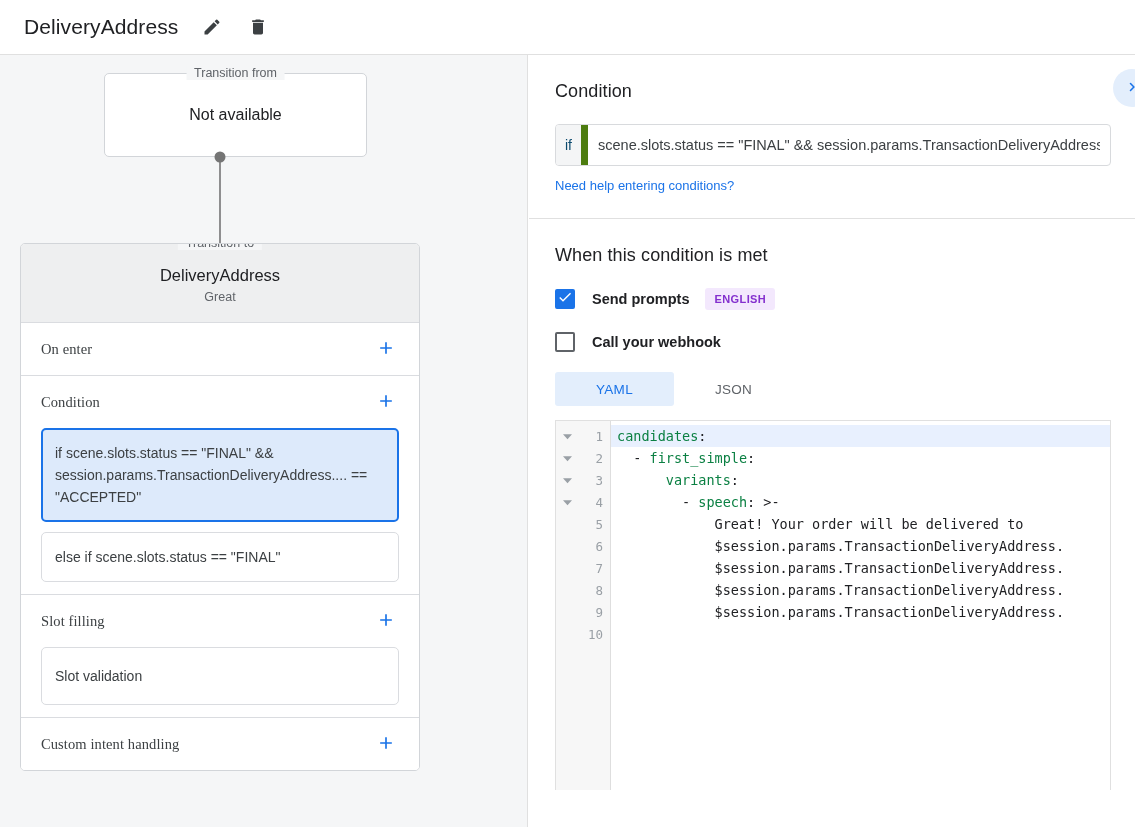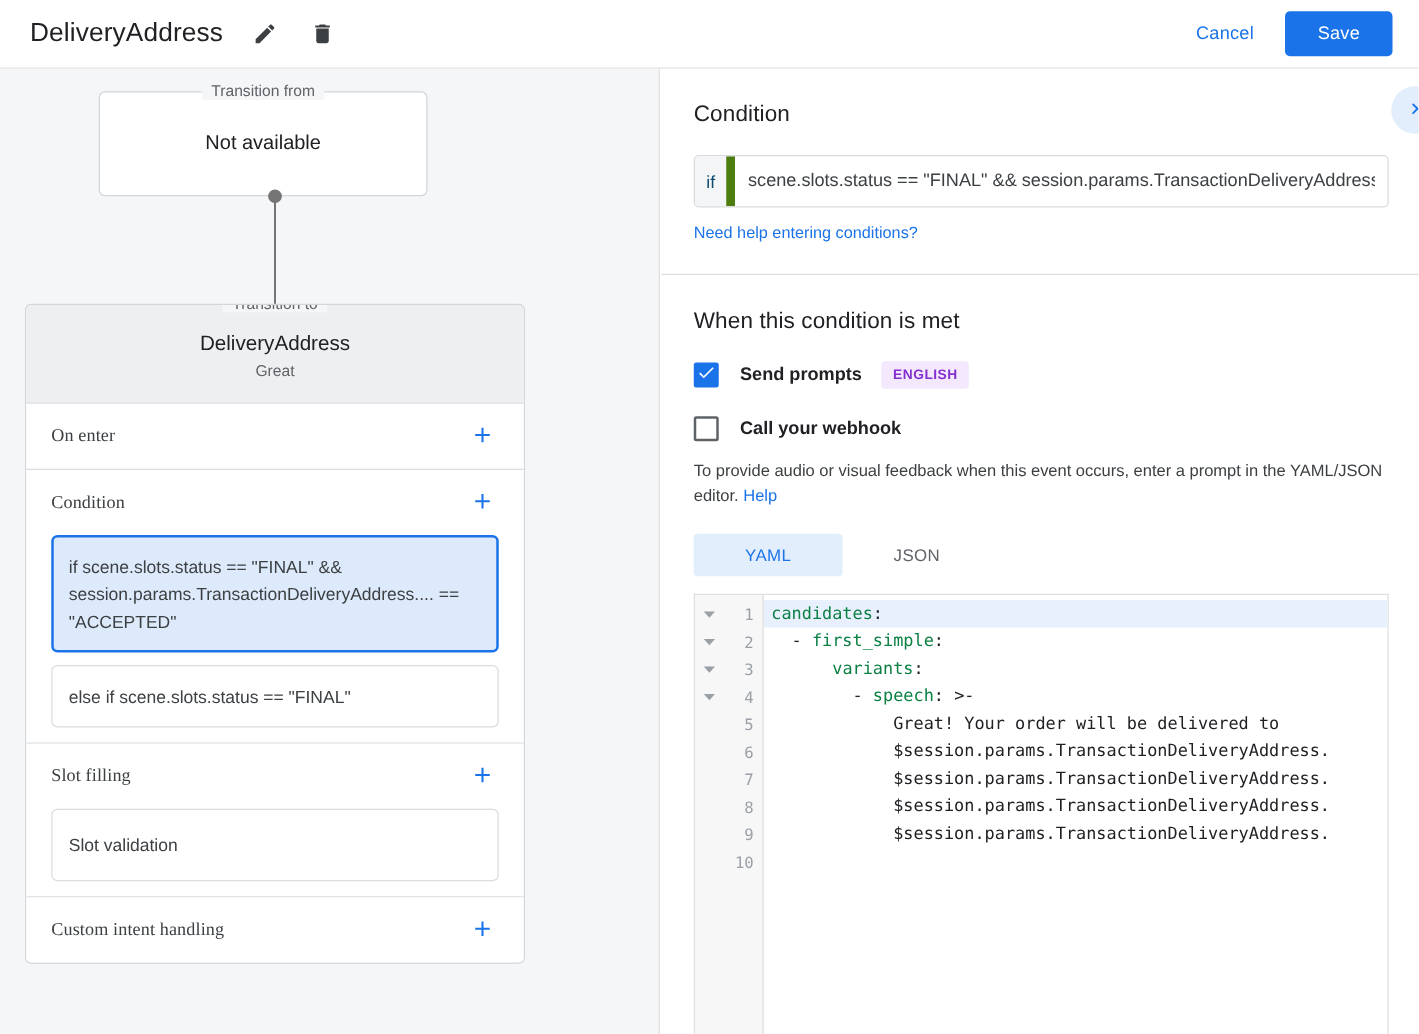--- a/index.html
+++ b/index.html
@@ -84,21 +84,21 @@
   .fieldset-legend {
     position: absolute; top: -8px; left: 50%;
     transform: translateX(-50%);
     background: #f5f6f7;
     padding: 0 8px;
     font-size: 12.5px;
     color: #5f6368;
     white-space: nowrap;
   }
   #transition-from-card {
-    position: absolute; left: 79px; top: 18px;
+    position: absolute; left: 104px; top: 18px;
     width: 263px; height: 84px;
     display: flex; align-items: center; justify-content: center;
   }
   .from-label {
     font-size: 16px; color: #202124;
   }
   .connector {
     position: absolute; left: 213px; top: 96px;
     width: 14px; height: 120px;
   }
@@ -311,24 +311,20 @@
   </button>
 
   <button class="icon-btn" id="delete-btn">
     <span>
       <svg width="20" height="20" viewBox="0 0 24 24" fill="#3c4043">
         <path d="M6 19c0 1.1.9 2 2 2h8c1.1 0 2-.9 2-2V7H6v12zM19 4h-3.5l-1-1h-5l-1 1H5v2h14V4z"></path>
       </svg>
     </span>
   </button>
 
-  <div class="topbar-right">
-    <button class="btn-cancel">Cancel</button>
-    <button class="btn-save">Save</button>
-  </div>
 </div>
 
 <div class="body-area">
 
   <div class="left-pane">
 
     <div class="fieldset-card" id="transition-from-card">
       <div class="fieldset-legend">Transition from</div>
       <div class="from-label">Not available</div>
     </div>
@@ -444,24 +440,20 @@
         </div>
         <span class="cb-label">Send prompts</span>
         <span class="lang-badge">ENGLISH</span>
       </div>
 
       <div class="cb-row">
         <div class="checkbox"></div>
         <span class="cb-label">Call your webhook</span>
       </div>
 
-      <div class="helper-text">
-        <span>To provide audio or visual feedback when this event occurs, enter a prompt in the YAML/JSON editor.</span>
-        <a>Help</a>
-      </div>
 
       <div class="tabs">
         <button class="tab active">YAML</button>
         <button class="tab">JSON</button>
       </div>
 
       <div class="editor">
         <div class="gutter" id="gutter">
             <div class="gutter-row">
               <span class="fold">

